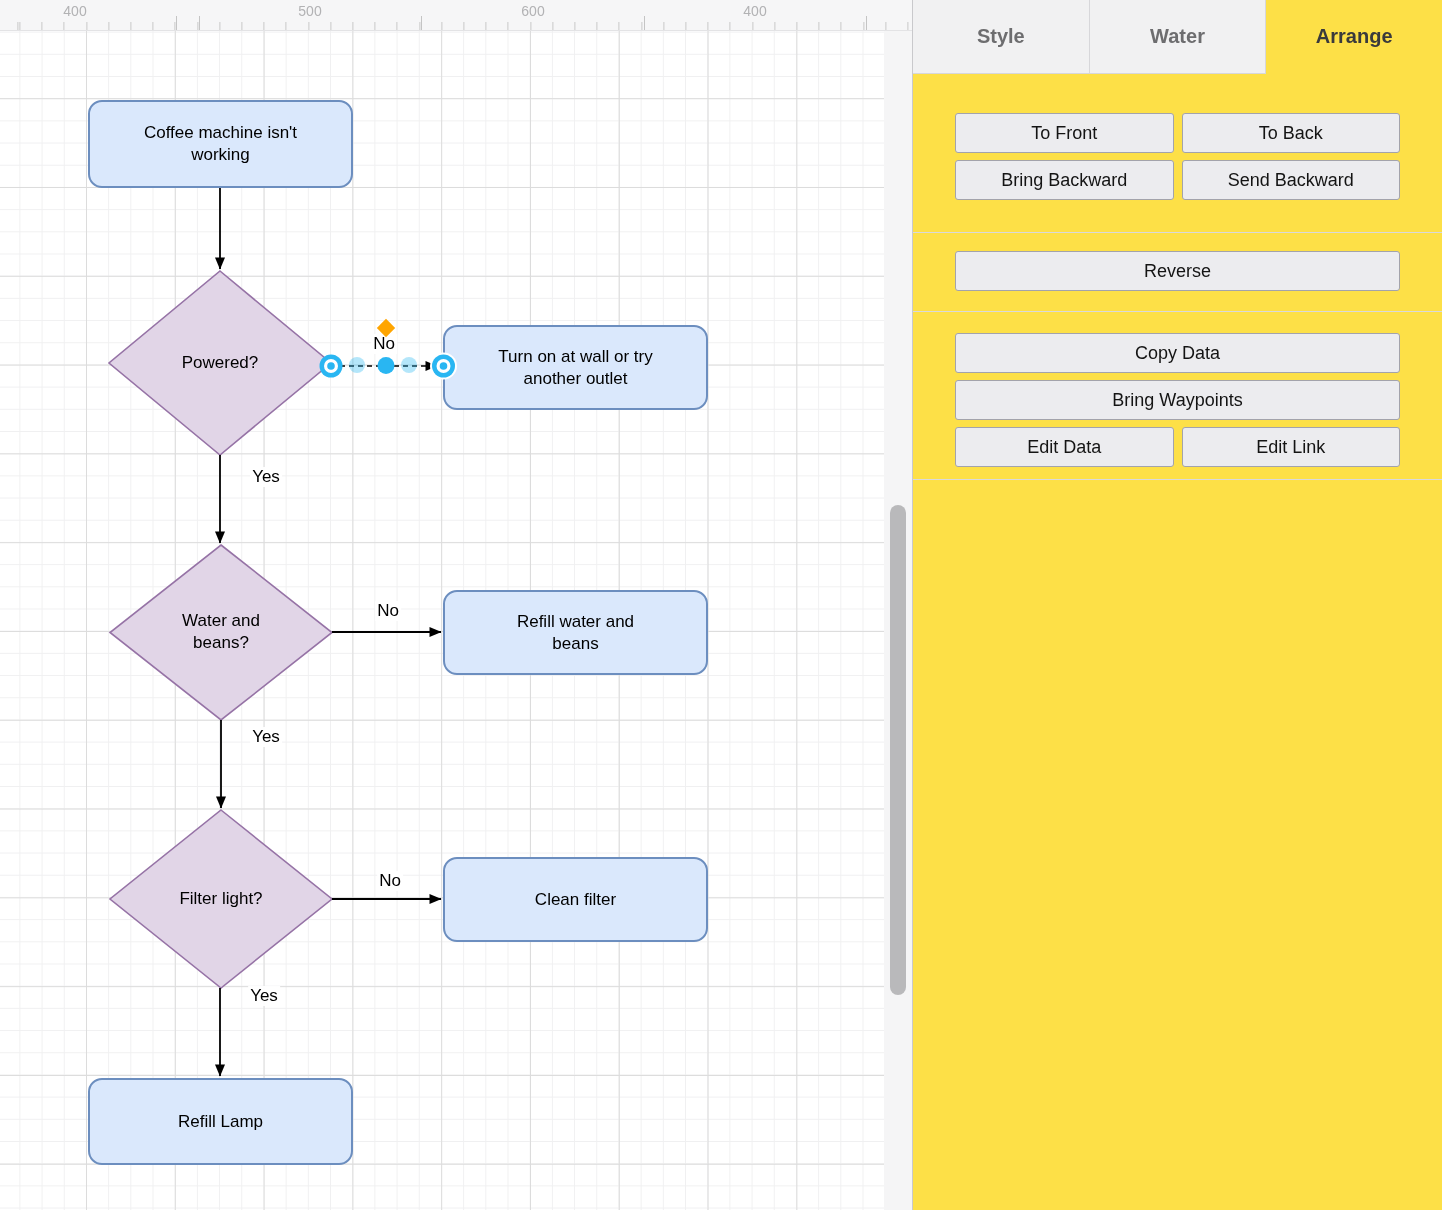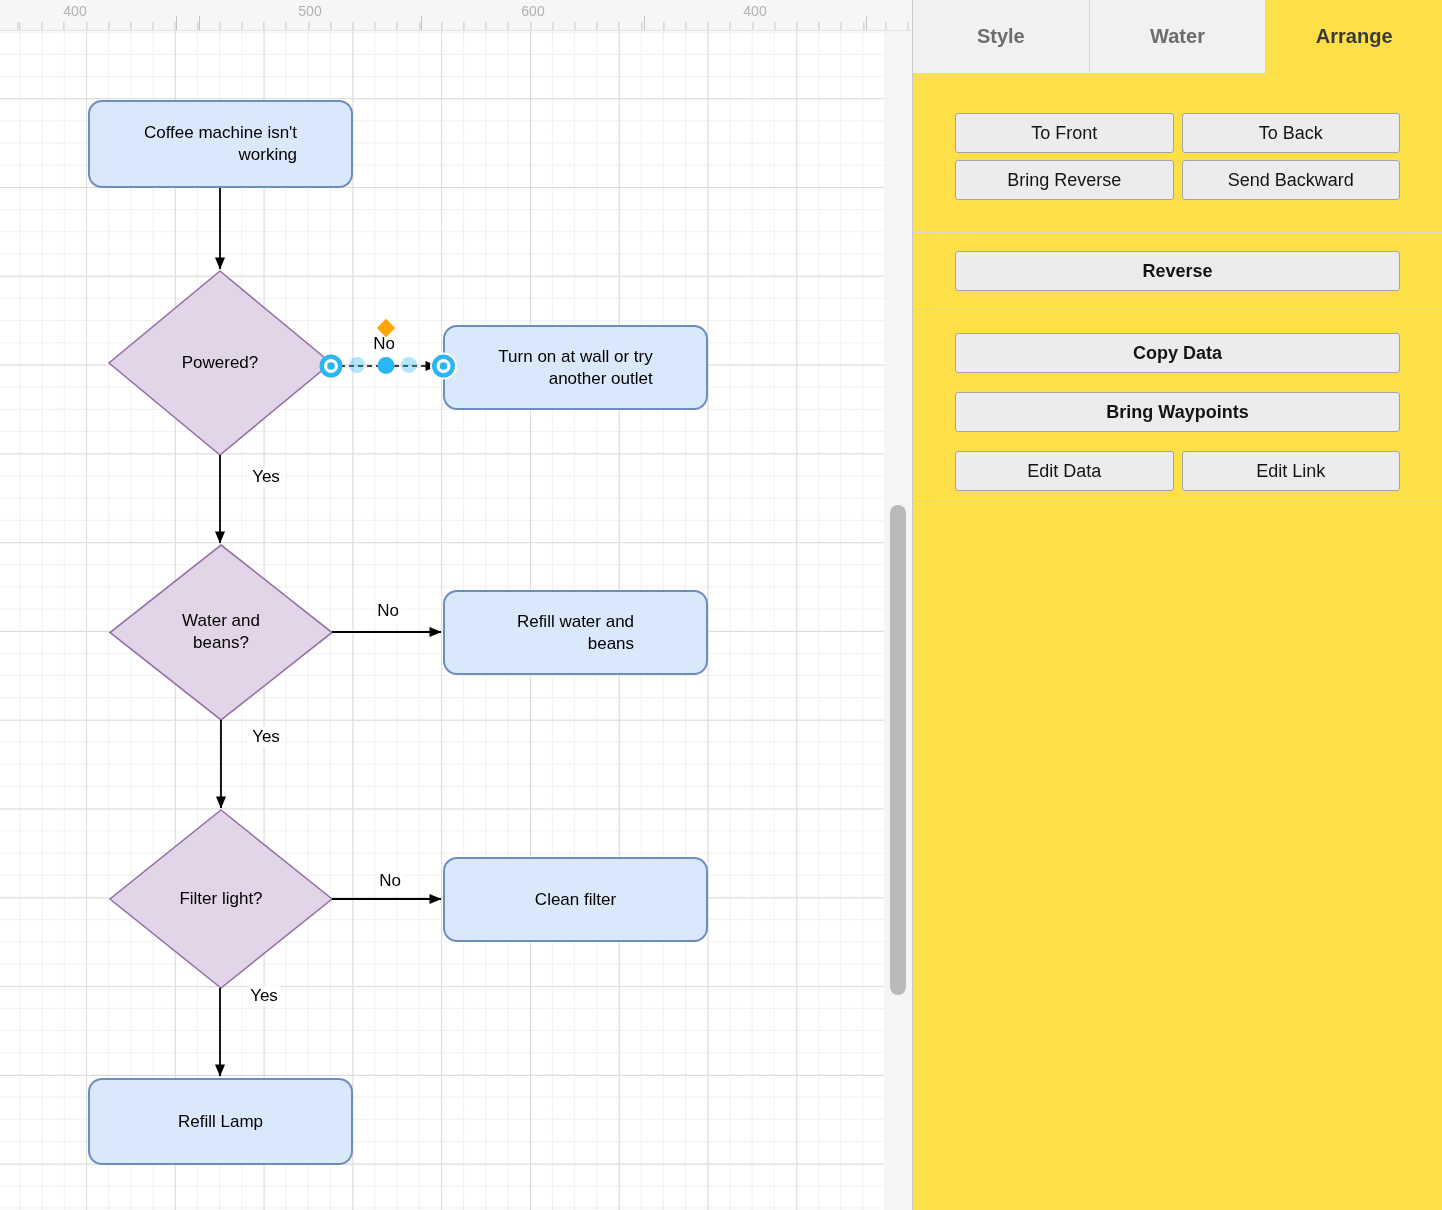--- a/index.html
+++ b/index.html
@@ -28,21 +28,21 @@
     z-index:1;}
 
   svg.layer{position:absolute;left:0;top:0;width:912px;height:1210px;pointer-events:none;}
   #diagram-layer{z-index:2;}
   #selection-layer{z-index:4;}
 
   
   .node{position:absolute;box-sizing:border-box;display:flex;align-items:center;justify-content:center;
         text-align:center;border-radius:14px;z-index:3;font-size:17px;line-height:22px;color:#000;}
   .proc{background:#dae8fc;border:2px solid #6c8ebf;}
-  .node-label{white-space:pre-line;text-align:right;}
+  .node-label{white-space:pre-line;}
   .dlabel{position:absolute;transform:translate(-50%,-50%);width:170px;text-align:center;
           font-size:17px;line-height:22px;color:#000;white-space:pre-line;z-index:3;}
   .edge-label{position:absolute;transform:translate(-50%,-50%);font-size:17px;color:#000;
               background:rgba(255,255,255,0.95);padding:0 2px;z-index:3;}
 
   
   #vscroll{position:absolute;left:884px;top:30px;width:28px;height:1180px;background:#f5f5f6;z-index:5;}
   #vthumb{position:absolute;left:6px;top:475px;width:16px;height:490px;background:#b9b9bb;border-radius:8px;}
 
   
@@ -57,21 +57,21 @@
   .sec{padding:0 42px;}
   .sec-order{margin-top:39px;margin-bottom:32px;}
   .sec-reverse{margin-top:18px;margin-bottom:20px;}
   .sec-data{margin-top:21px;margin-bottom:12px;}
   .divider{height:1px;background:#d9d9dc;}
   .row{display:flex;gap:8px;margin-bottom:7px;}
   .row:last-child{margin-bottom:0;}
   .btn{height:40px;box-sizing:border-box;font-family:inherit;font-size:18px;color:#141414;
        background:#ececef;border:1px solid #a3a3ab;border-radius:3px;cursor:default;}
   .btn.half{flex:1;}
-  .btn.full{display:block;width:100%;margin-bottom:19px;font-weight:bold;}
+  .btn.full{display:block;width:100%;margin-bottom:7px;}
 </style>
 </head>
 <body>
 
 <div id="app">
 
   <div id="canvas">
 
     <div id="ruler">
       <span class="ruler-label" style="left:75px">400</span>
@@ -163,21 +163,21 @@
       <div class="tab">Water</div>
       <div class="tab active">Arrange</div>
     </div>
 
     <div class="sec sec-order">
       <div class="row">
         <button class="btn half">To Front</button>
         <button class="btn half">To Back</button>
       </div>
       <div class="row">
-        <button class="btn half">Bring Reverse</button>
+        <button class="btn half">Bring Backward</button>
         <button class="btn half">Send Backward</button>
       </div>
     </div>
 
     <div class="divider"></div>
 
     <div class="sec sec-reverse">
       <button class="btn full">Reverse</button>
     </div>
 

